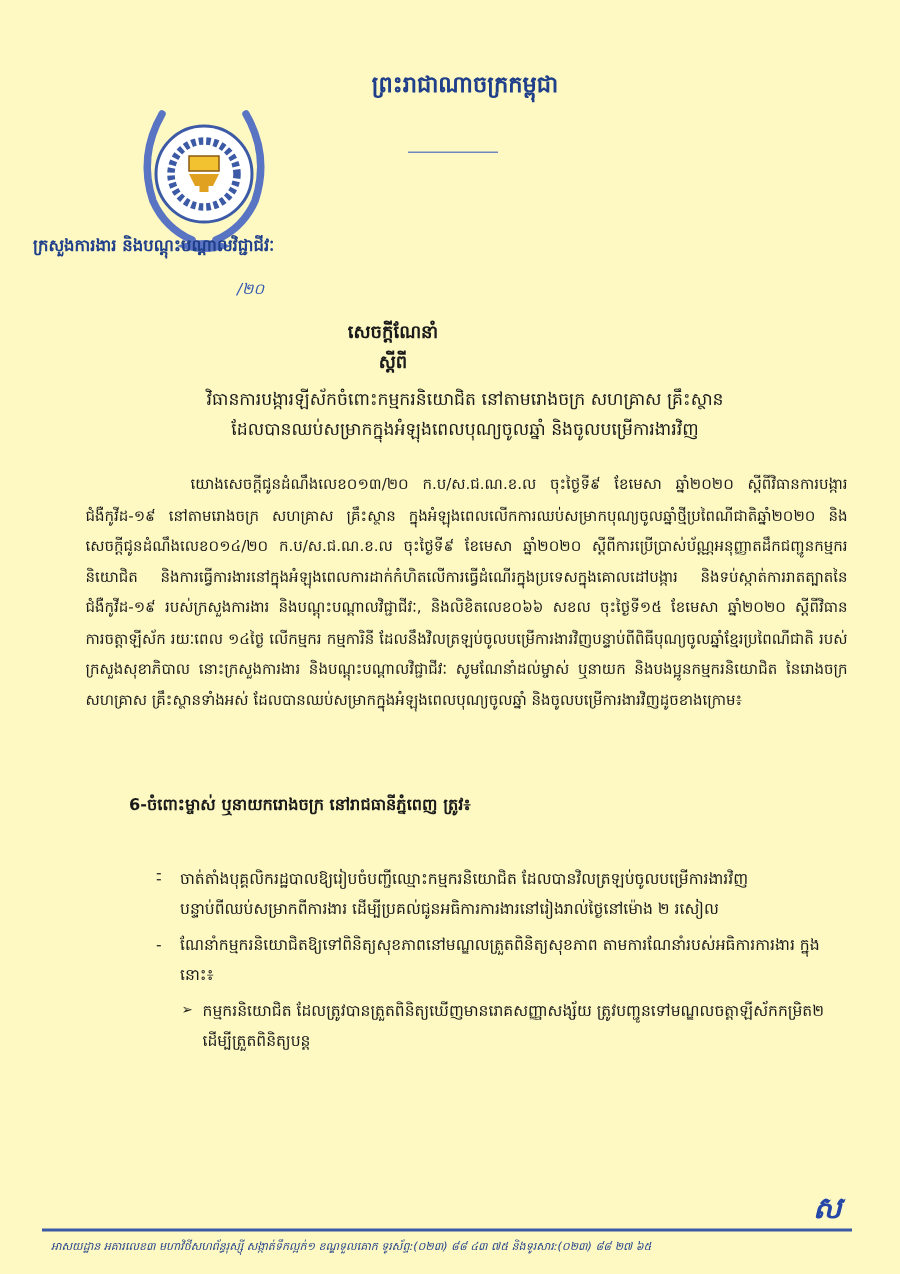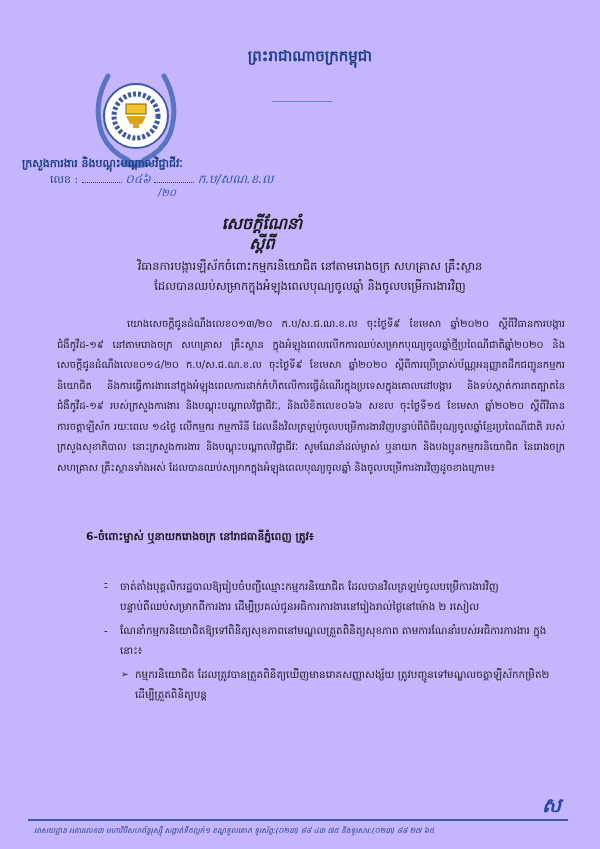--- a/index.html
+++ b/index.html
@@ -1,30 +1,30 @@
 <!DOCTYPE html>
 <html><head>
   <meta charset="utf-8">
   <style>
     html, body { margin:0; padding:0; background:#ffffff; }
     body { width:600px; height:849px; position:relative; overflow:hidden;
            font-family:"DejaVu Sans", sans-serif; color:#1a1a1a; }
-    .page { position:absolute; inset:0; background:#c4b5fd; }
+    .page { position:absolute; inset:0; background:#fef9c3; }
     .abs { position:absolute; }
     .kingdom { left:220px; top:46px; width:180px; text-align:center; color:#1f3f8a; font-weight:bold; font-size:15px; }
     .motto { left:220px; top:68px; width:180px; text-align:center; color:#1f3f8a; font-size:13px; }
     .ornament { left:272px; top:98px; width:60px; height:8px; }
     .ornament .line { position:absolute; top:3px; height:1px; background:#6f86c0; }
     .logo { left:88px; top:64px; width:96px; height:112px; }
     .ministry { left:22px; top:156px; color:#1f3f8a; font-weight:bold; font-size:11px; }
     .ref-row { left:50px; top:171px; color:#1f3f8a; font-size:11px; white-space:nowrap; }
     .ref-row .dots { display:inline-block; border-bottom:1px dotted #1f3f8a; width:40px; height:8px; vertical-align:baseline; }
     .ref-row .hand { font-style:italic; color:#3156b0; font-size:12px; }
     .ref-year { left:158px; top:186px; font-style:italic; color:#3156b0; font-size:10px; }
-    .doc-title { left:0; width:524px; text-align:center; font-weight:bold; font-size:16px;font-style:italic; }
+    .doc-title { left:0; width:524px; text-align:center; font-weight:bold; font-size:12px; }
     .subject { left:40px; width:540px; text-align:center; font-weight:normal; font-size:11.5px; line-height:20px; }
     .body-text { left:57px; width:508px; font-size:10px; line-height:20.5px; text-align:justify; }
     .body-text .indent { display:inline-block; width:70px; }
     .section-head { left:86px; top:529px; font-weight:bold; font-size:10.8px; }
     .bullets { left:104px; top:572px; width:462px; font-size:10.4px; line-height:20px; }
     .bullet { position:relative; padding-left:16px; margin-bottom:4px; }
     .bullet .dash { position:absolute; left:0; top:0; }
     .sub-bullet { position:relative; padding-left:14px; margin-left:17px; }
     .sub-bullet .arrow { position:absolute; left:0; top:0; font-size:9px; }
     .signature { left:542px; top:792px; color:#2447a8; font-size:20px; font-style:italic; font-weight:bold; }
@@ -51,27 +51,20 @@
       <path d="M30 100 Q48 92 66 100 Q48 108 30 100 Z" fill="#5a74c4"></path>
     </svg>
   </div>
 
   <div class="abs kingdom">ព្រះរាជាណាចក្រកម្ពុជា</div>
   <div class="abs ornament">
     <span class="line" style="left:0;width:60px;"></span>
   </div>
 
   <div class="abs ministry">ក្រសួងការងារ និងបណ្តុះបណ្តាលវិជ្ជាជីវៈ</div>
-  <div class="abs ref-row">
-    <span>លេខ :</span>
-    <span class="dots"></span>
-    <span class="hand">០៤៦</span>
-    <span class="dots"></span>
-    <span class="hand">ក.ប/សណ.ខ.ល</span>
-  </div>
   <div class="abs ref-year">/២០</div>
 
   <div class="abs doc-title" style="top:213px;">សេចក្តីណែនាំ</div>
   <div class="abs doc-title" style="top:233px;">ស្តីពី</div>
 
   <div class="abs subject" style="top:256px;">
     <div>វិធានការបង្ការឡីស័កចំពោះកម្មករនិយោជិត នៅតាមរោងចក្រ សហគ្រាស គ្រឹះស្ថាន</div>
     <div>ដែលបានឈប់សម្រាកក្នុងអំឡុងពេលបុណ្យចូលឆ្នាំ និងចូលបម្រើការងារវិញ</div>
   </div>
 

